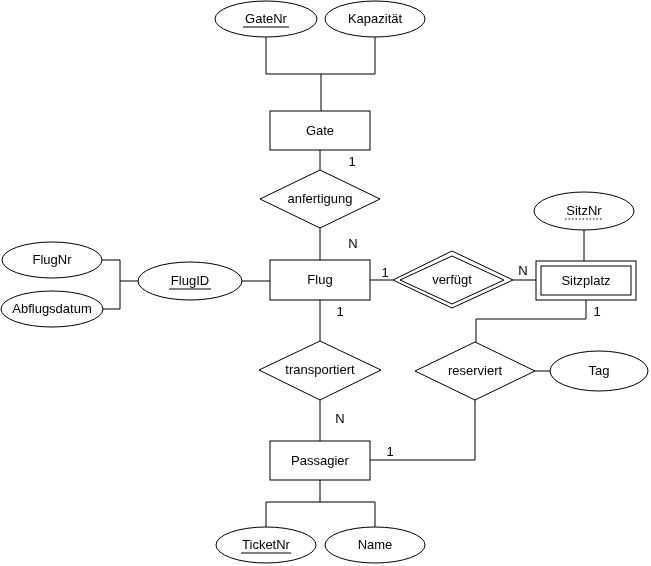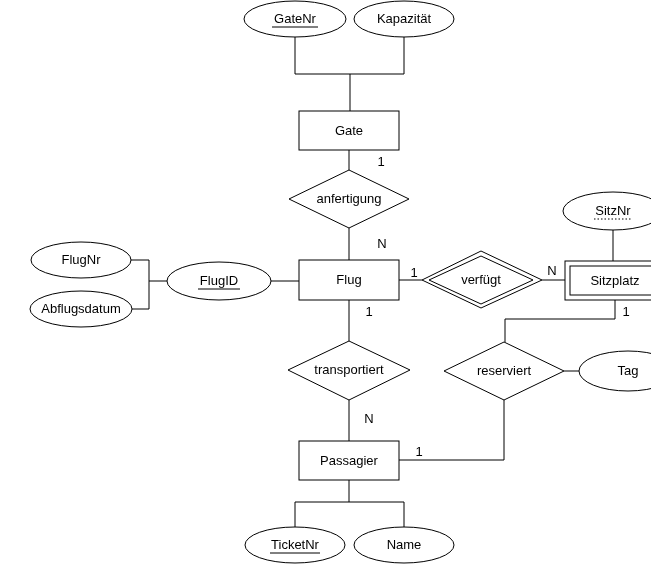--- a/index.html
+++ b/index.html
@@ -5,21 +5,20 @@
   html, body {
     margin: 0;
     padding: 0;
     background: #ffffff;
   }
   .canvas-wrap {
     width: 589px;
     height: 566px;
     background: #ffffff;
     position: relative;
-    margin-left: 29px;
   }
   svg {
     font-family: "Liberation Sans", sans-serif;
     font-size: 13px;
     display: block;
   }
   .shape {
     fill: #ffffff;
     stroke: #000000;
     stroke-width: 1;

